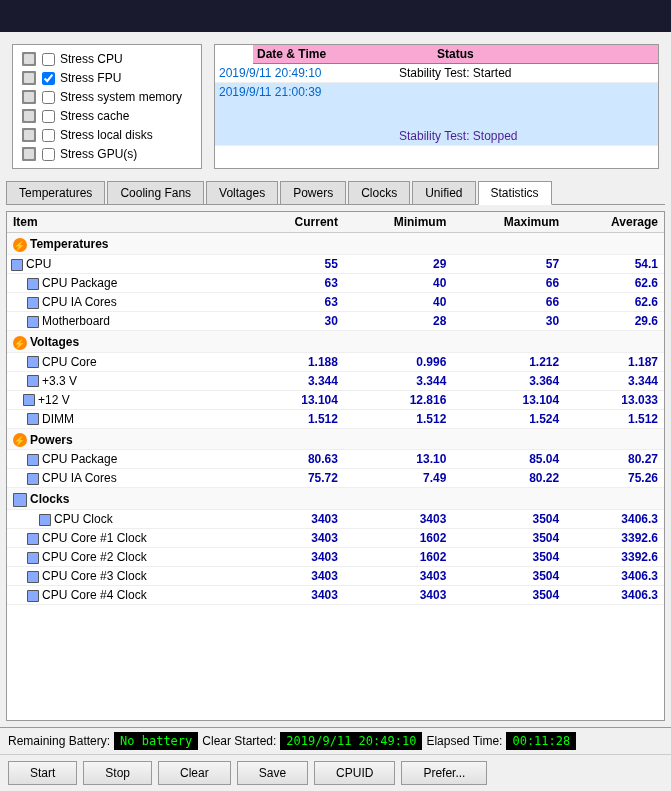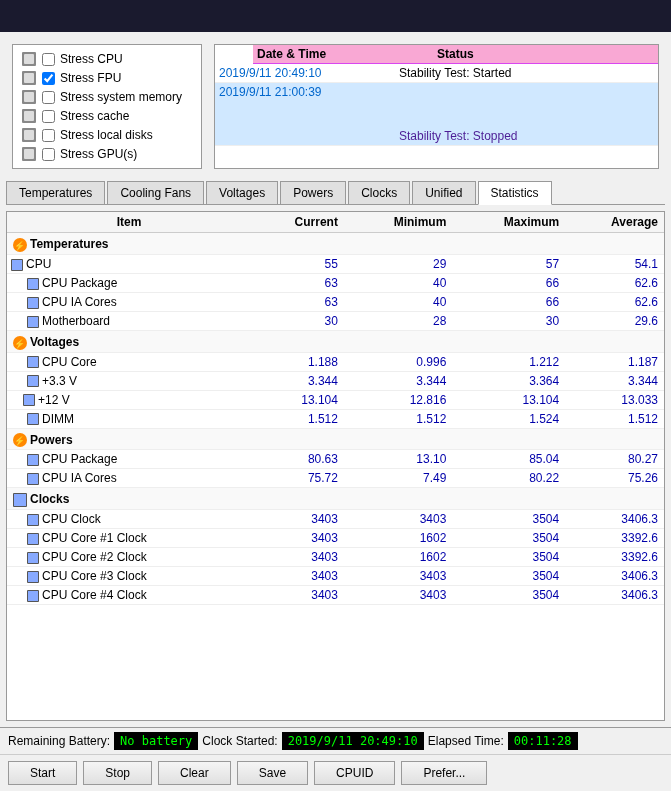--- a/index.html
+++ b/index.html
@@ -89,29 +89,29 @@
 
     .data-table-section { flex: 1; padding: 6px; overflow: hidden; }
     .data-table-container {
       border: 1px solid #999;
       background: white;
       height: 100%;
       overflow-y: auto;
     }
     .data-table { width: 100%; border-collapse: collapse; font-size: 12px; }
     .data-table th {
-      text-align: center;
+      text-align: left;
       padding: 3px 6px;
       border-bottom: 1px solid #ccc;
       background: #f5f5f5;
       font-weight: bold;
     }
     .data-table th.num { text-align: right; }
     .data-table td { padding: 2px 6px; border-bottom: 1px solid #eee; }
-    .data-table td.num { text-align: right; color: #0000aa; }
+    .data-table td.num { text-align: right; color: #0000aa; font-weight: bold; }
     .data-table tr.section-header td {
       font-weight: bold;
       background: #f9f9f9;
       color: #000;
       padding-top: 4px;
     }
 
     .status-bar {
       background: #f0f0f0;
       border-top: 1px solid #999;
@@ -388,21 +388,21 @@
             <tr class="section-header">
               <td colspan="5"><span><svg width="14" height="14" style="vertical-align:middle;margin-right:3px">
                     <rect x="0" y="0" width="14" height="14" fill="#555" rx="1"></rect>
                     <rect x="1" y="1" width="6" height="6" fill="#88aaff"></rect>
                     <rect x="7" y="1" width="6" height="6" fill="#88aaff"></rect>
                     <rect x="1" y="7" width="6" height="6" fill="#88aaff"></rect>
                     <rect x="7" y="7" width="6" height="6" fill="#88aaff"></rect>
                   </svg></span>Clocks</td>
             </tr>
             <tr>
-              <td style="padding-left: 20px;"><span><svg width="12" height="12" style="vertical-align:middle;margin-right:3px">
+              <td style="padding-left: 32px;"><span><svg width="12" height="12" style="vertical-align:middle;margin-right:3px">
                     <rect x="0" y="0" width="12" height="12" fill="#555" rx="1"></rect>
                     <rect x="1" y="1" width="10" height="10" fill="#88aaff" rx="0"></rect>
                   </svg></span>CPU Clock</td>
               <td class="num">3403</td>
               <td class="num">3403</td>
               <td class="num">3504</td>
               <td class="num">3406.3</td>
             </tr>
             <tr>
               <td style="padding-left: 20px;"><span><svg width="12" height="12" style="vertical-align:middle;margin-right:3px">
@@ -445,21 +445,21 @@
               <td class="num">3406.3</td>
             </tr>
           </tbody>
         </table>
     </div>
   </div>
 
   <div class="status-bar" id="status-bar">
   <span class="status-label">Remaining Battery:</span>
   <span class="status-badge">No battery</span>
-  <span class="status-label">Clock Started:</span>
+  <span class="status-label">Clear Started:</span>
   <span class="status-badge">2019/9/11 20:49:10</span>
   <span class="status-label">Elapsed Time:</span>
   <span class="status-badge">00:11:28</span>
 </div>
 
   <div class="button-bar" id="button-bar">
       <button class="btn">Start</button>
       <button class="btn">Stop</button>
       <button class="btn">Clear</button>
       <button class="btn">Save</button>

